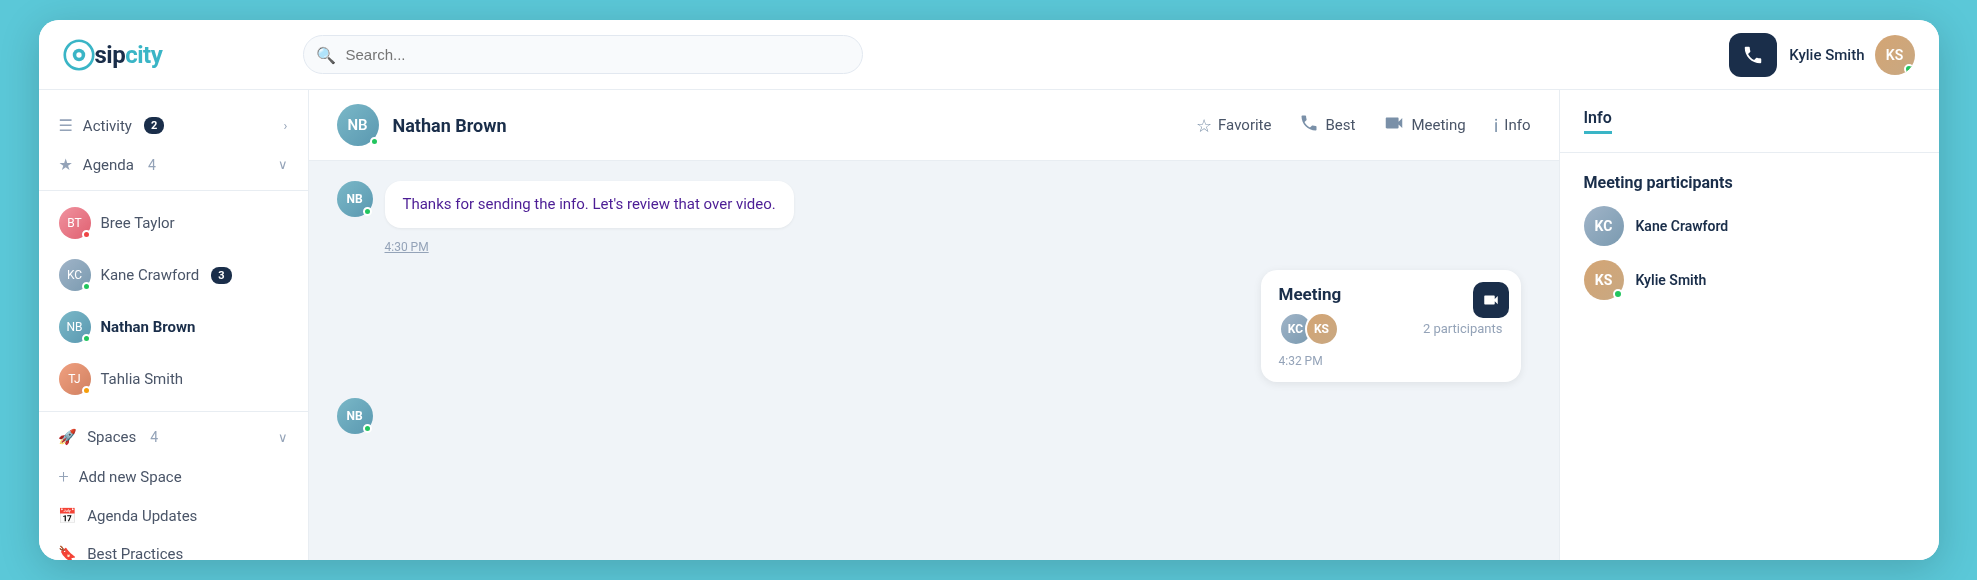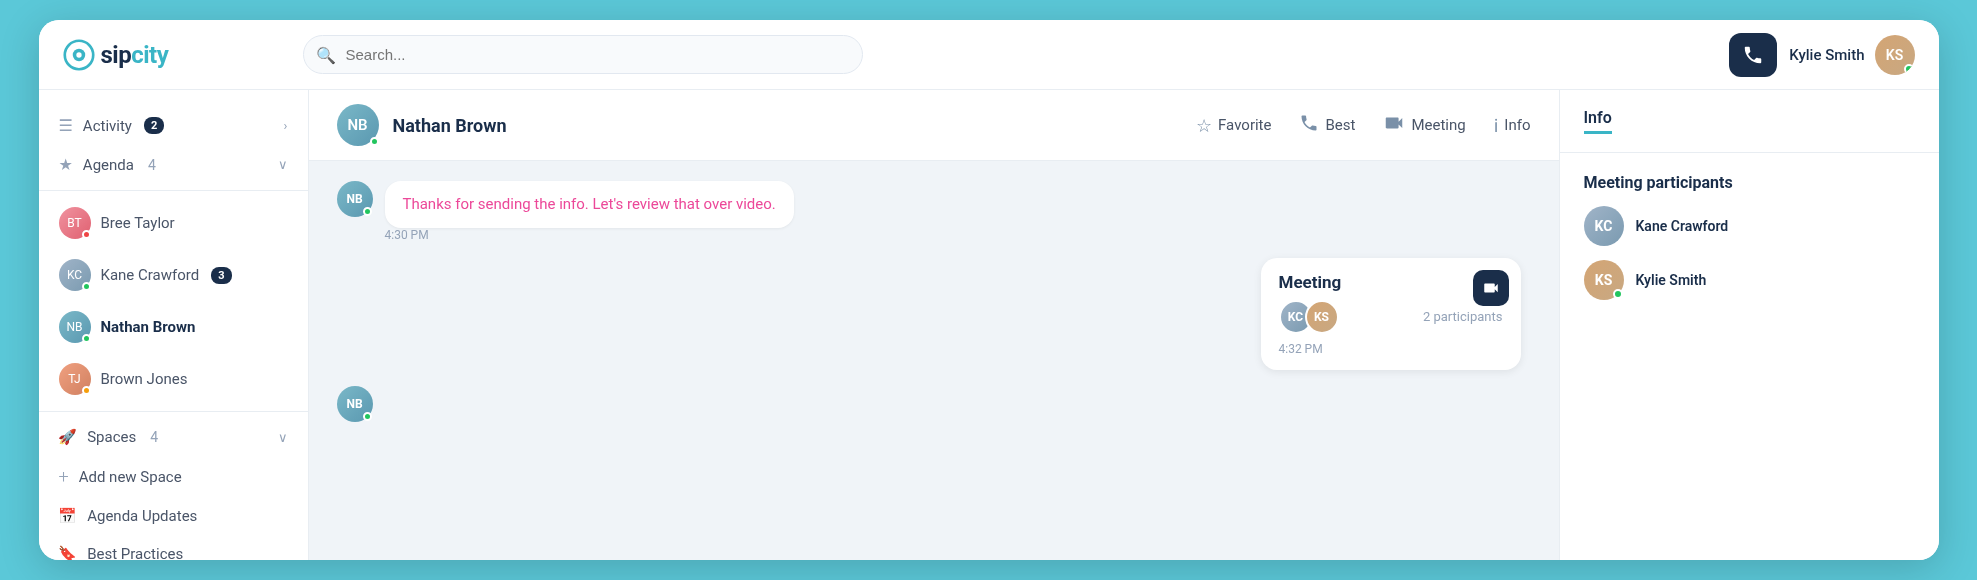--- a/index.html
+++ b/index.html
@@ -27,21 +27,20 @@
       height: 70px;
       display: flex;
       align-items: center;
       padding: 0 24px;
       border-bottom: 1px solid #e8edf2;
       flex-shrink: 0;
     }
     .logo {
       display: flex;
       align-items: center;
-      gap: 6px;
       width: 220px;
       flex-shrink: 0;
     }
     .logo-icon {
       width: 32px;
       height: 32px;
     }
     .logo-text {
       font-size: 24px;
       font-weight: 700;
@@ -261,29 +260,30 @@
       flex-shrink: 0;
       position: relative;
     }
     .msg-avatar .status-dot { bottom: 1px; right: 1px; }
     .message-bubble {
       background: #fff;
       border-radius: 16px;
       padding: 12px 18px;
       max-width: 600px;
       font-size: 15px;
-      color: #ec4899;
+      color: #4c1d95;
       line-height: 1.5;
       box-shadow: 0 1px 3px rgba(0,0,0,0.06);
     }
     .message-time {
       font-size: 12px;
       color: #94a3b8;
-      margin-top: 0;
+      margin-top: 12px;
       padding-left: 0;
+      text-decoration: underline;
     }
     .msg-content { display: flex; flex-direction: column; }
     .today-divider {
       display: flex;
       align-items: center;
       gap: 12px;
       color: #94a3b8;
       font-size: 13px;
       font-weight: 600;
       letter-spacing: 0.05em;
@@ -494,21 +494,21 @@
           <div class="status-dot online"></div>
         </div>
         <span>Nathan Brown</span>
       </div>
 
       <div class="sidebar-item">
         <div class="av-circle" style="background: linear-gradient(135deg, #f0a080, #d08060);">
           TJ
           <div class="status-dot away"></div>
         </div>
-        <span>Brown Jones</span>
+        <span>Tahlia Smith</span>
       </div>
 
       <div class="sidebar-divider"></div>
 
       <div class="sidebar-section-header">
         <span>🚀</span>
         <span>Spaces</span>
         <span class="count">4</span>
         <span class="sidebar-chevron">∨</span>
       </div>

